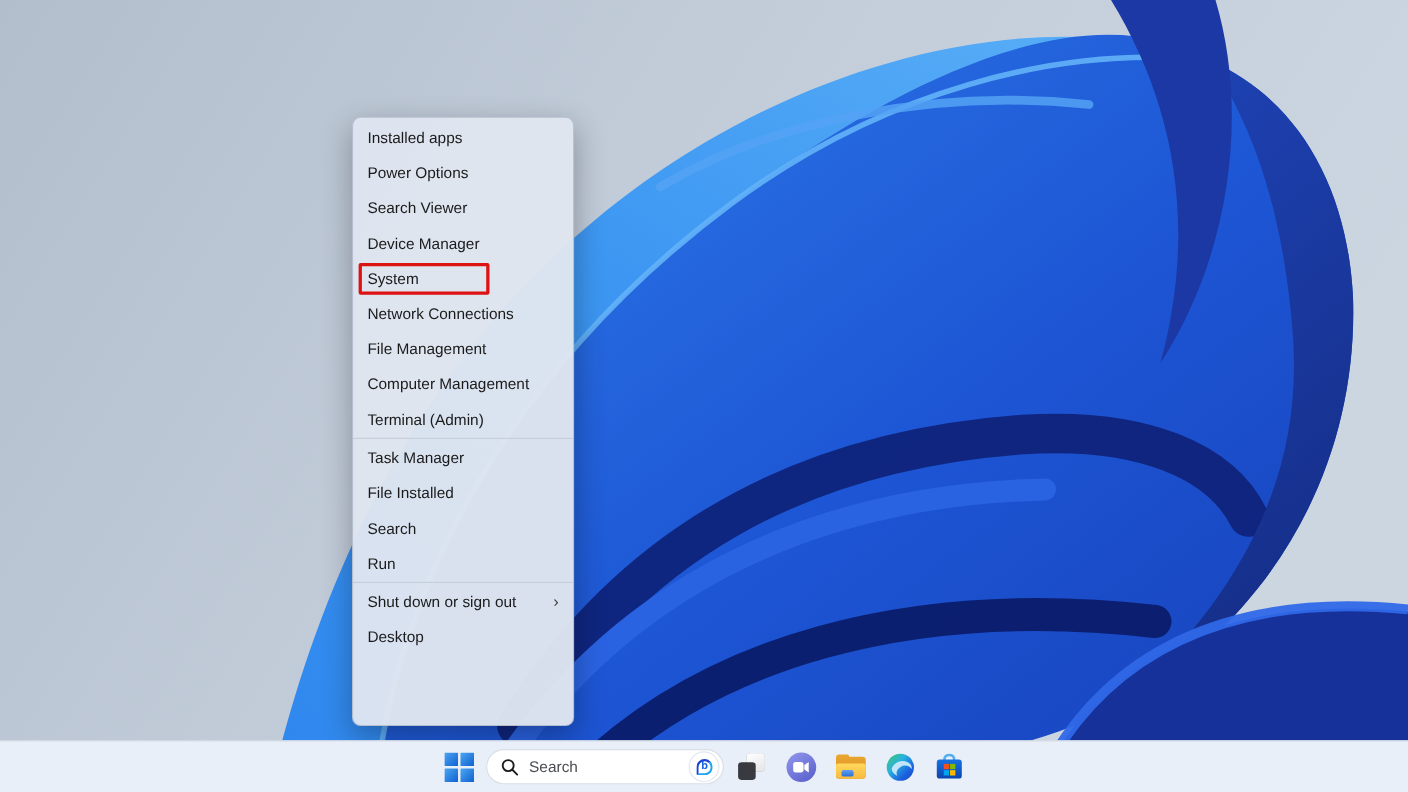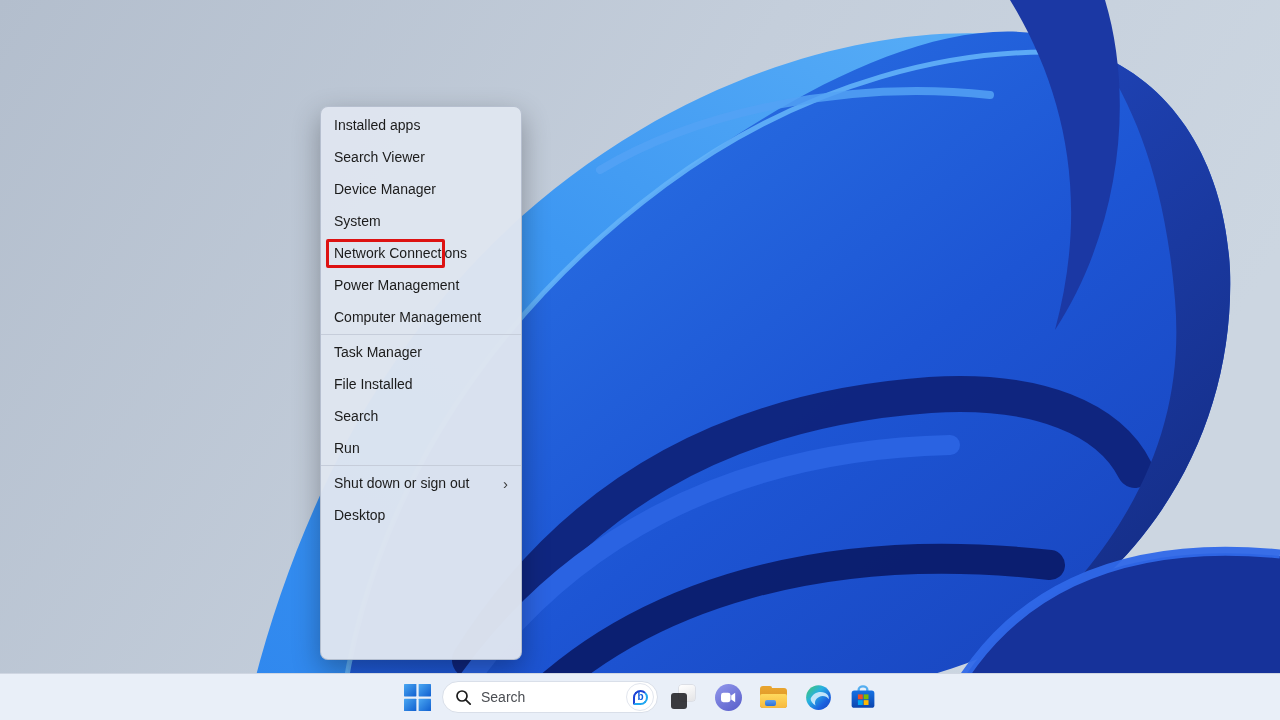--- a/index.html
+++ b/index.html
@@ -131,36 +131,42 @@
 
     <path d="M 940 720 C 1000 592 1120 540 1280 556 L 1280 720 Z" fill="#16329a"></path>
     <path d="M 940 720 C 1000 590 1120 538 1280 554" fill="none" stroke="#2f68e8" stroke-width="9" opacity="0.95"></path>
   </svg>
 
   <div class="winx-menu">
     <div class="menu-item">
         <span>Installed apps</span>
       </div>
     <div class="menu-item">
+        <span>Power Options</span>
+      </div>
+    <div class="menu-item">
         <span>Search Viewer</span>
       </div>
     <div class="menu-item">
         <span>Device Manager</span>
       </div>
     <div class="menu-item">
         <span>System</span>
       </div>
     <div class="menu-item">
         <span>Network Connections</span>
       </div>
     <div class="menu-item">
-        <span>Power Management</span>
+        <span>File Management</span>
       </div>
     <div class="menu-item">
         <span>Computer Management</span>
+      </div>
+    <div class="menu-item">
+        <span>Terminal (Admin)</span>
       </div>
     <div class="menu-sep"></div>
     <div class="menu-item">
         <span>Task Manager</span>
       </div>
     <div class="menu-item">
         <span>File Installed</span>
       </div>
     <div class="menu-item">
         <span>Search</span>

